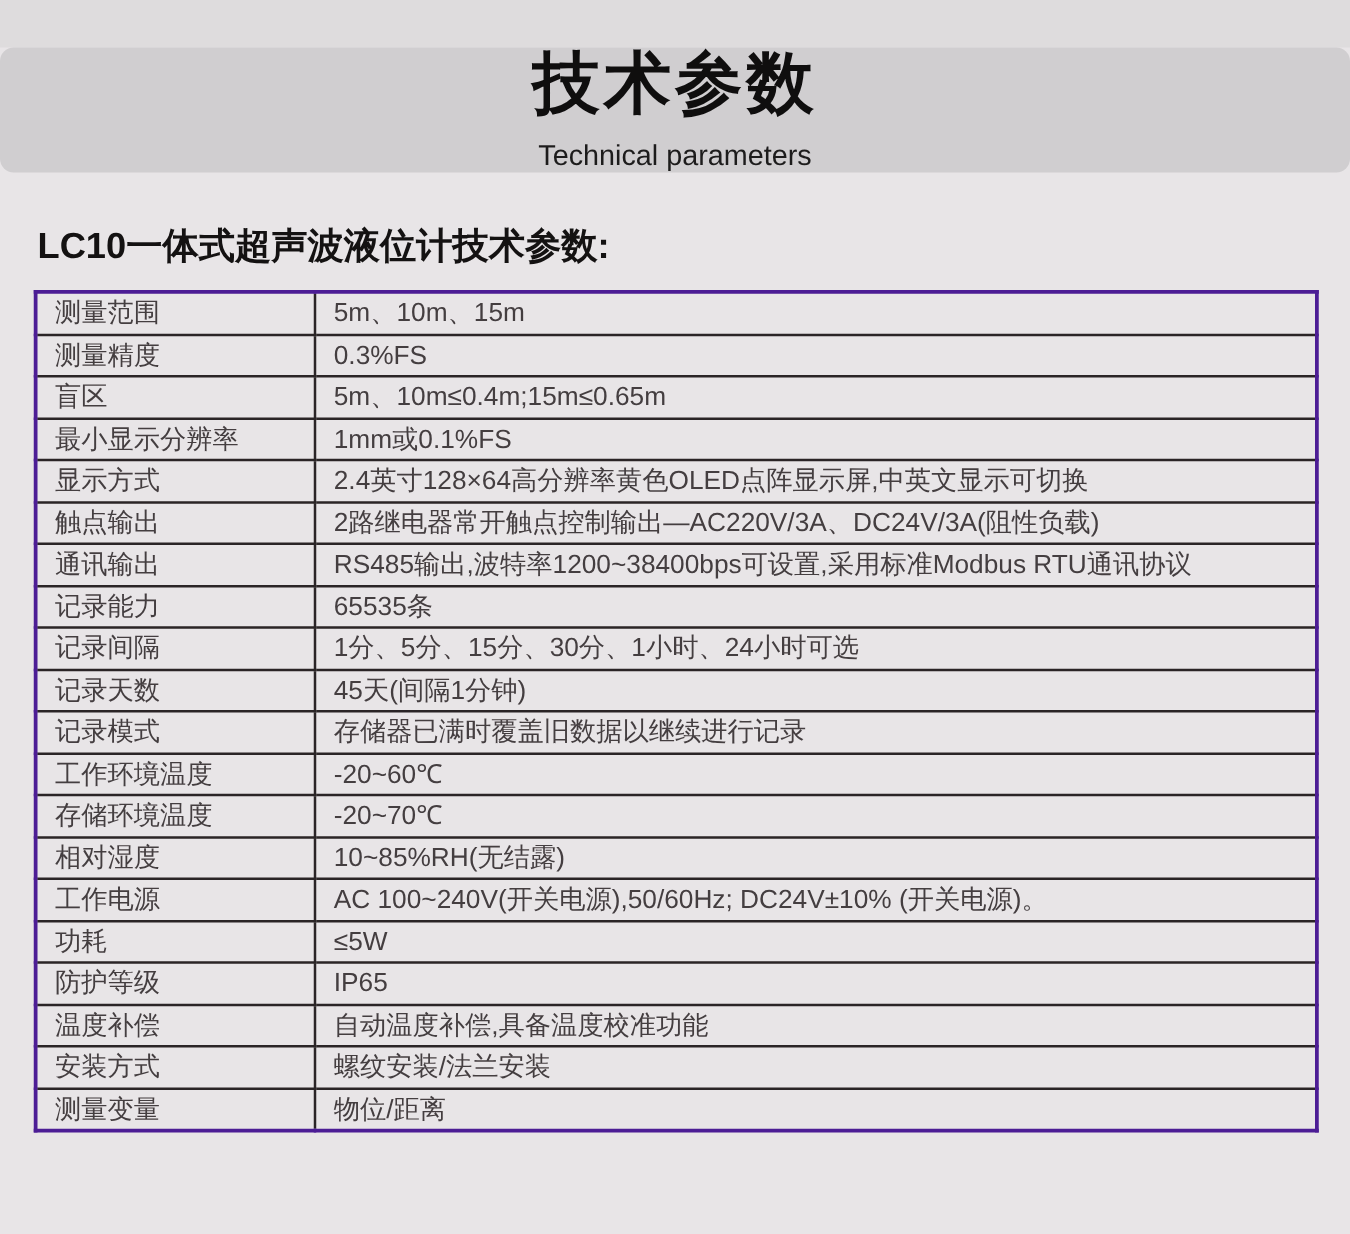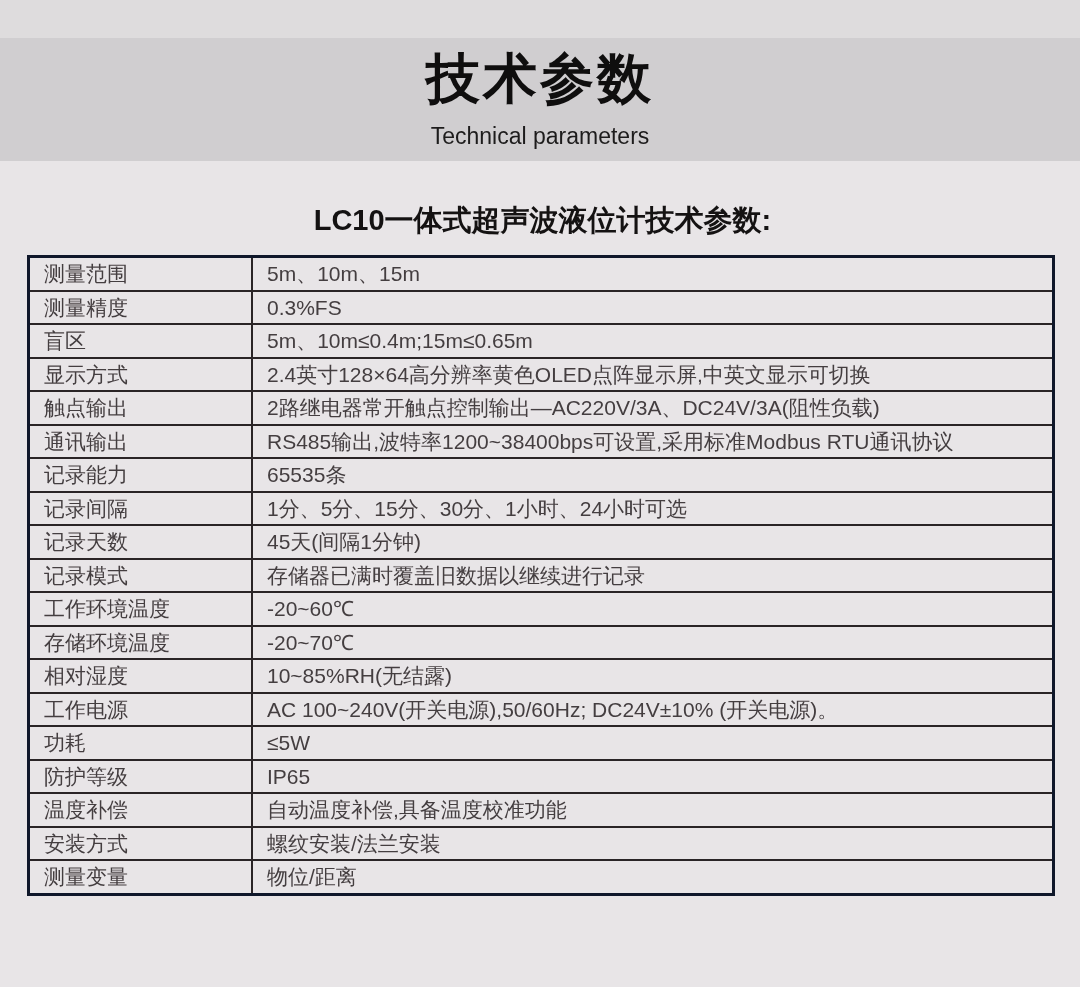--- a/index.html
+++ b/index.html
@@ -17,26 +17,27 @@
     position: relative;
     width: 1080px;
     height: 987px;
     background: #e8e5e7;
   }
   .band-top {
     height: 38px;
     background: #dedcdd;
   }
   .band-header {
-    height: 123px;
+    height: 100px;
     background: #d0ced0;
     display: flex;
     flex-direction: column;
     align-items: center;
     justify-content: center;
+    border-radius: 11px;
   }
   .header-title {
     font-size: 54px;
     font-weight: 900;
     color: #0f0e0e;
     letter-spacing: 3px;
     line-height: 1.1;
   }
   .header-subtitle {
     font-size: 23px;
@@ -47,27 +48,26 @@
   }
   .content {
     padding: 0 25px 0 27px;
   }
   .section-title {
     margin: 38px 0 14px 3px;
     font-size: 29px;
     line-height: 42px;
     font-weight: 700;
     color: #141212;
-    text-align: center;
   }
   table.spec-table {
     border-collapse: collapse;
     table-layout: fixed;
     width: 1028px;
-    border: 3px solid #0f172a;
+    border: 3px solid #4c1d95;
   }
   table.spec-table td {
     border: 2px solid #2a2426;
     height: 31.5px;
     padding: 0 6px 0 14px;
     font-size: 21px;
     line-height: 1;
     color: #443e40;
     vertical-align: middle;
     white-space: nowrap;
@@ -98,20 +98,24 @@
             <td class="label-cell">测量范围</td>
             <td class="value-cell">5m、10m、15m</td>
           </tr>
           <tr>
             <td class="label-cell">测量精度</td>
             <td class="value-cell">0.3%FS</td>
           </tr>
           <tr>
             <td class="label-cell">盲区</td>
             <td class="value-cell">5m、10m≤0.4m;15m≤0.65m</td>
+          </tr>
+          <tr>
+            <td class="label-cell">最小显示分辨率</td>
+            <td class="value-cell">1mm或0.1%FS</td>
           </tr>
           <tr>
             <td class="label-cell">显示方式</td>
             <td class="value-cell">2.4英寸128×64高分辨率黄色OLED点阵显示屏,中英文显示可切换</td>
           </tr>
           <tr>
             <td class="label-cell">触点输出</td>
             <td class="value-cell">2路继电器常开触点控制输出—AC220V/3A、DC24V/3A(阻性负载)</td>
           </tr>
           <tr>

